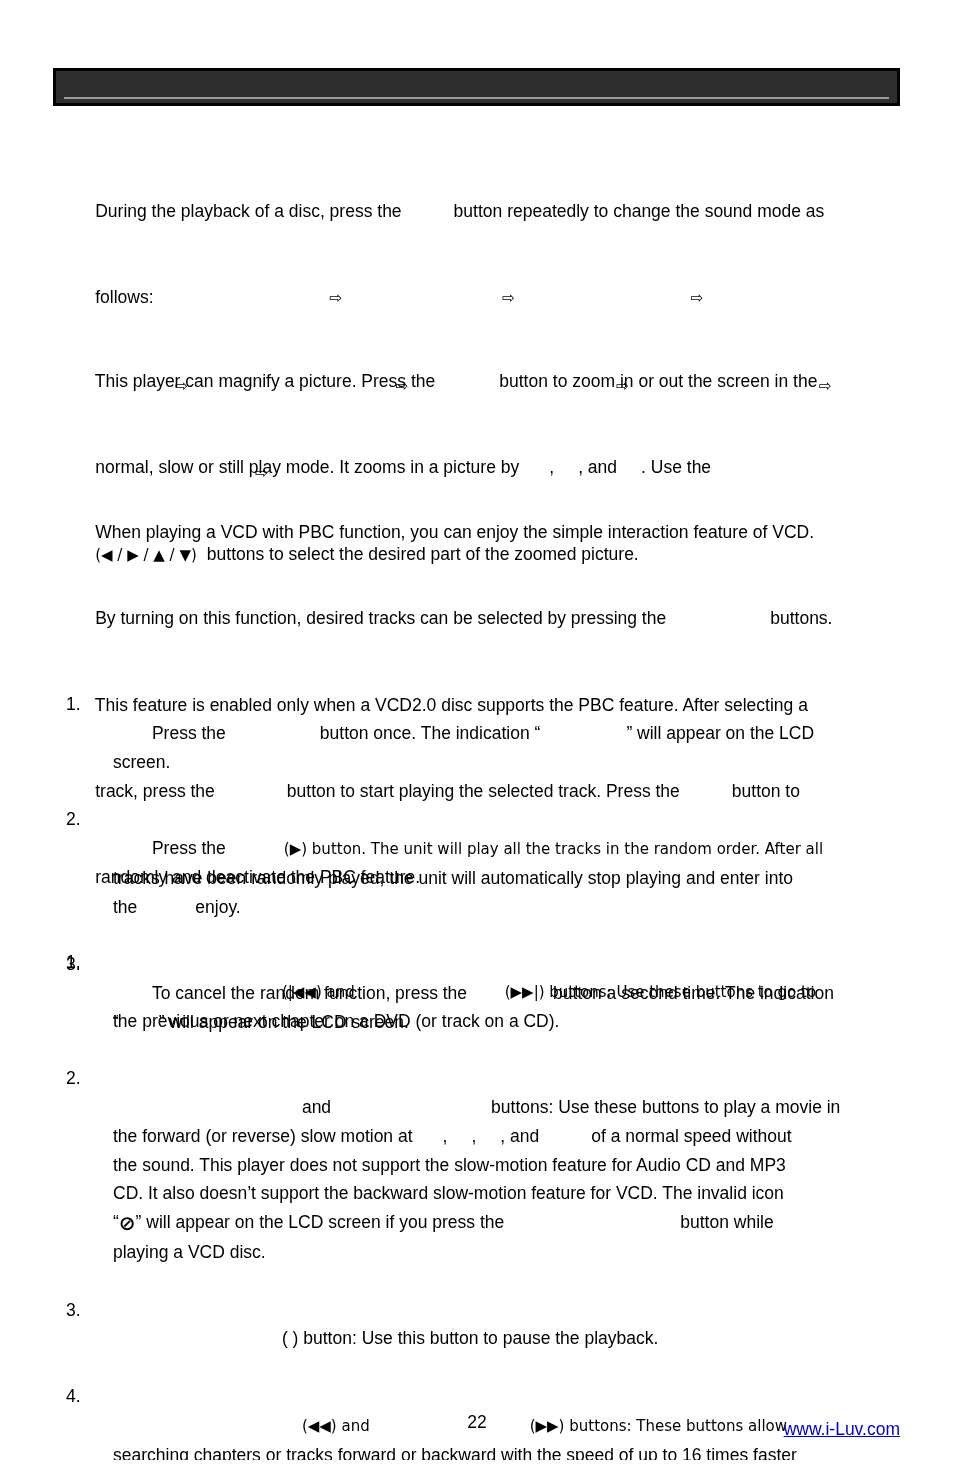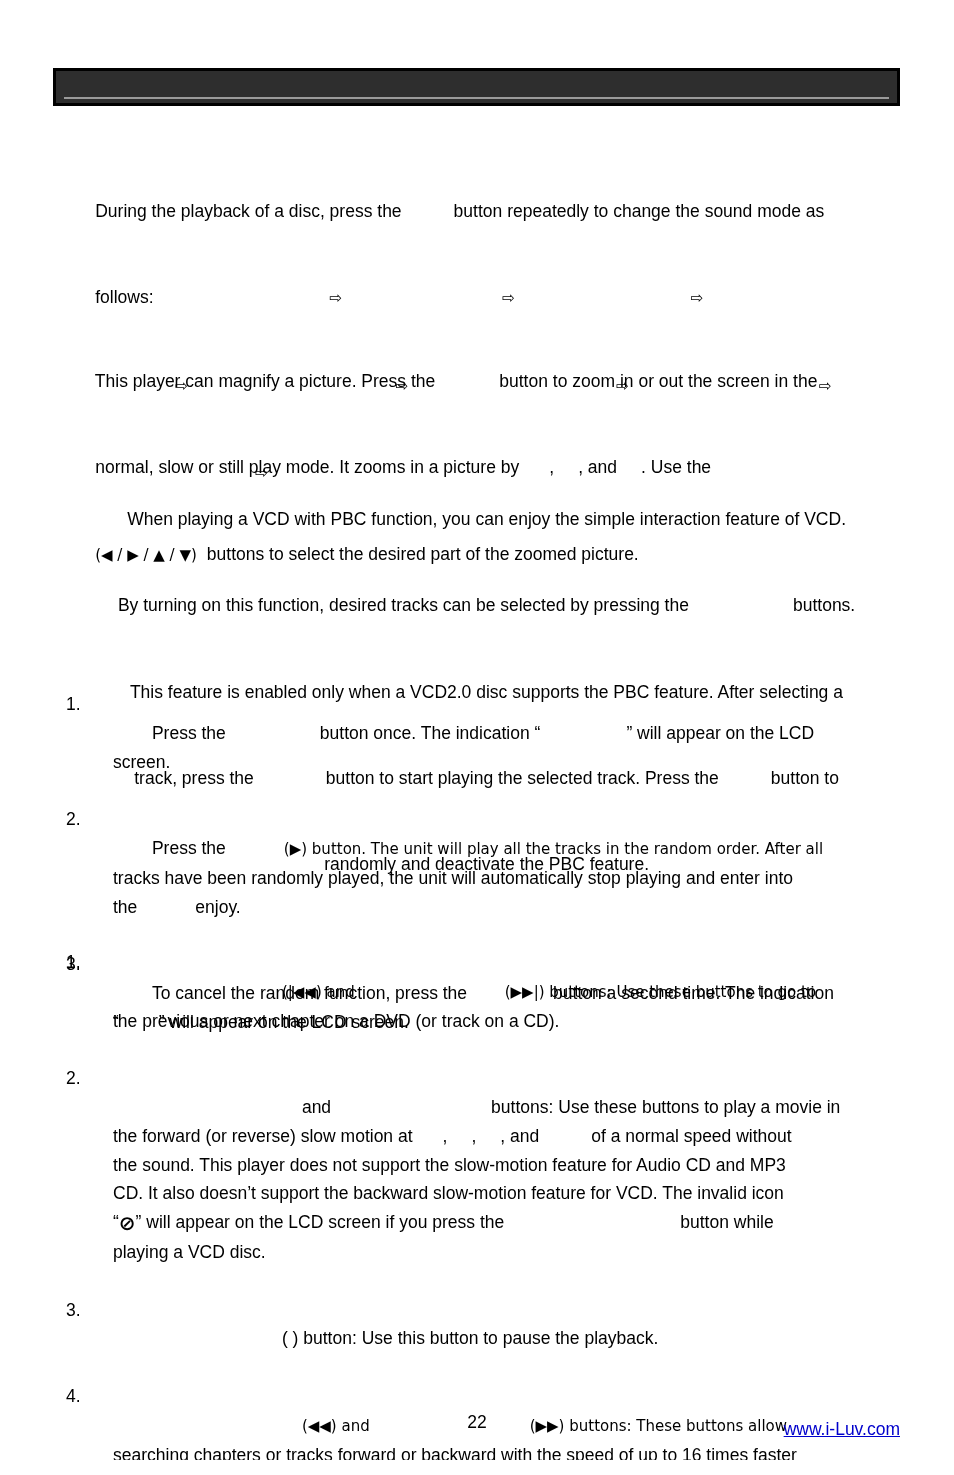--- a/index.html
+++ b/index.html
@@ -54,21 +54,21 @@
   
   .body {
     position: absolute;
     left: 66px;
     width: 812px;
     font-size: 17.5px;
     line-height: 28.8px;
   }
   .blk-sound   { top: 168px; }
   .blk-zoom    { top: 338px; }
-  .blk-pbc     { top: 476px; text-align: center; }
+  .blk-pbc     { top: 489px; }
 
   .flow-line { white-space: pre; }
 
   
   .gap { display: inline-block; }
   .g10 { width: 10px; }
   .g24 { width: 24px; }
   .g30 { width: 30px; }
   .g40 { width: 40px; }
   .g46 { width: 46px; }

